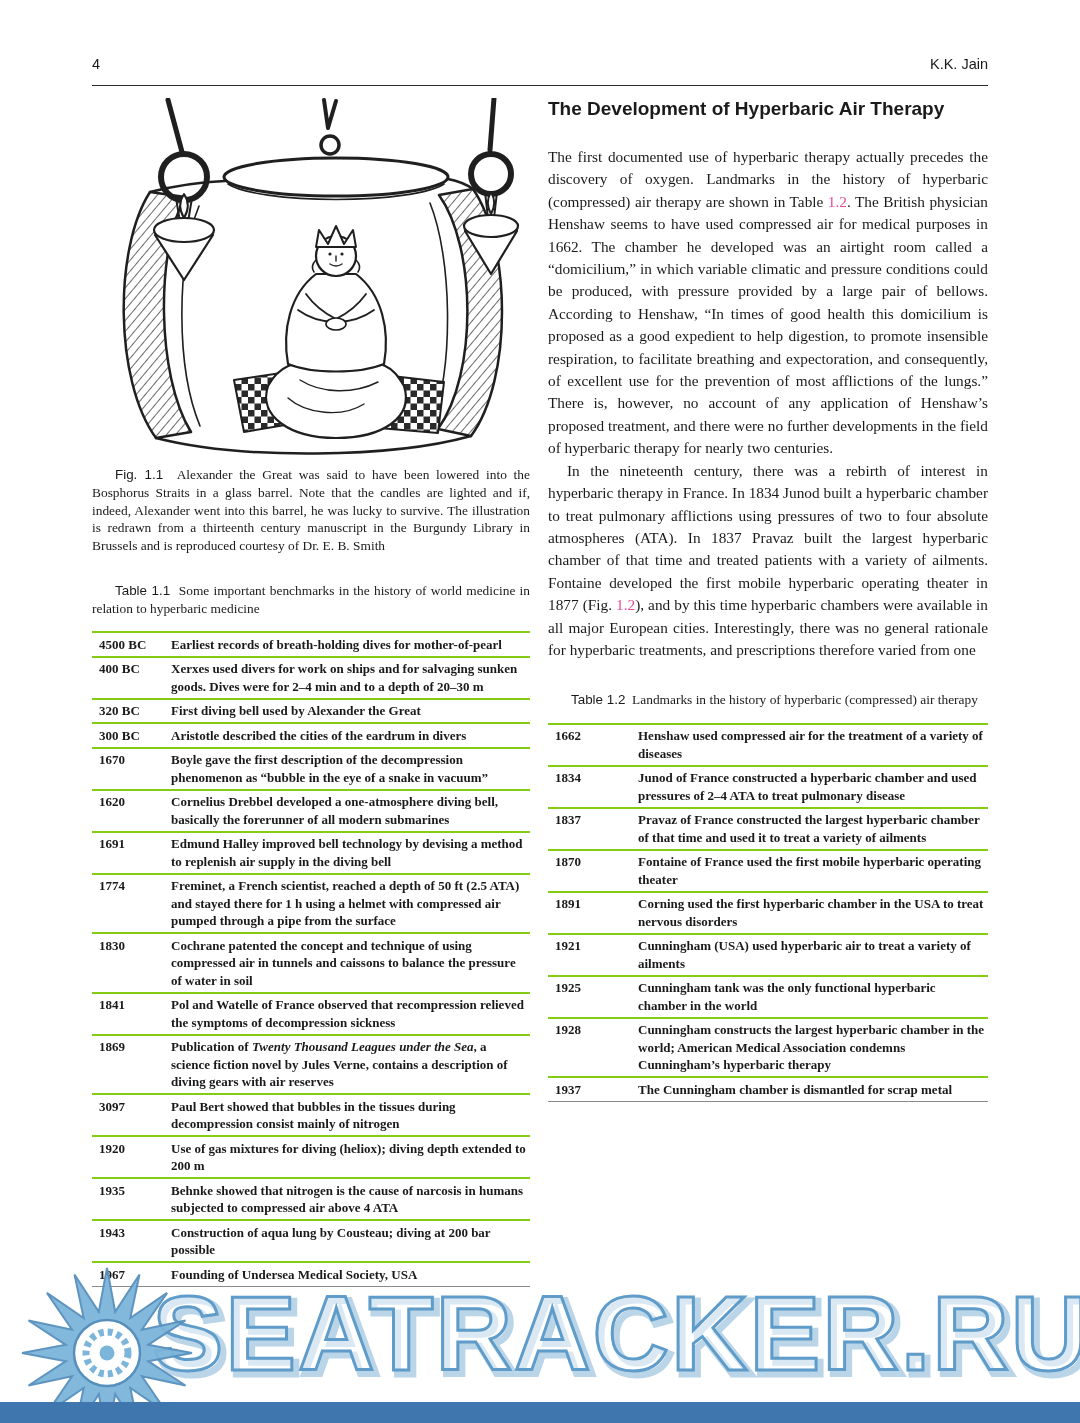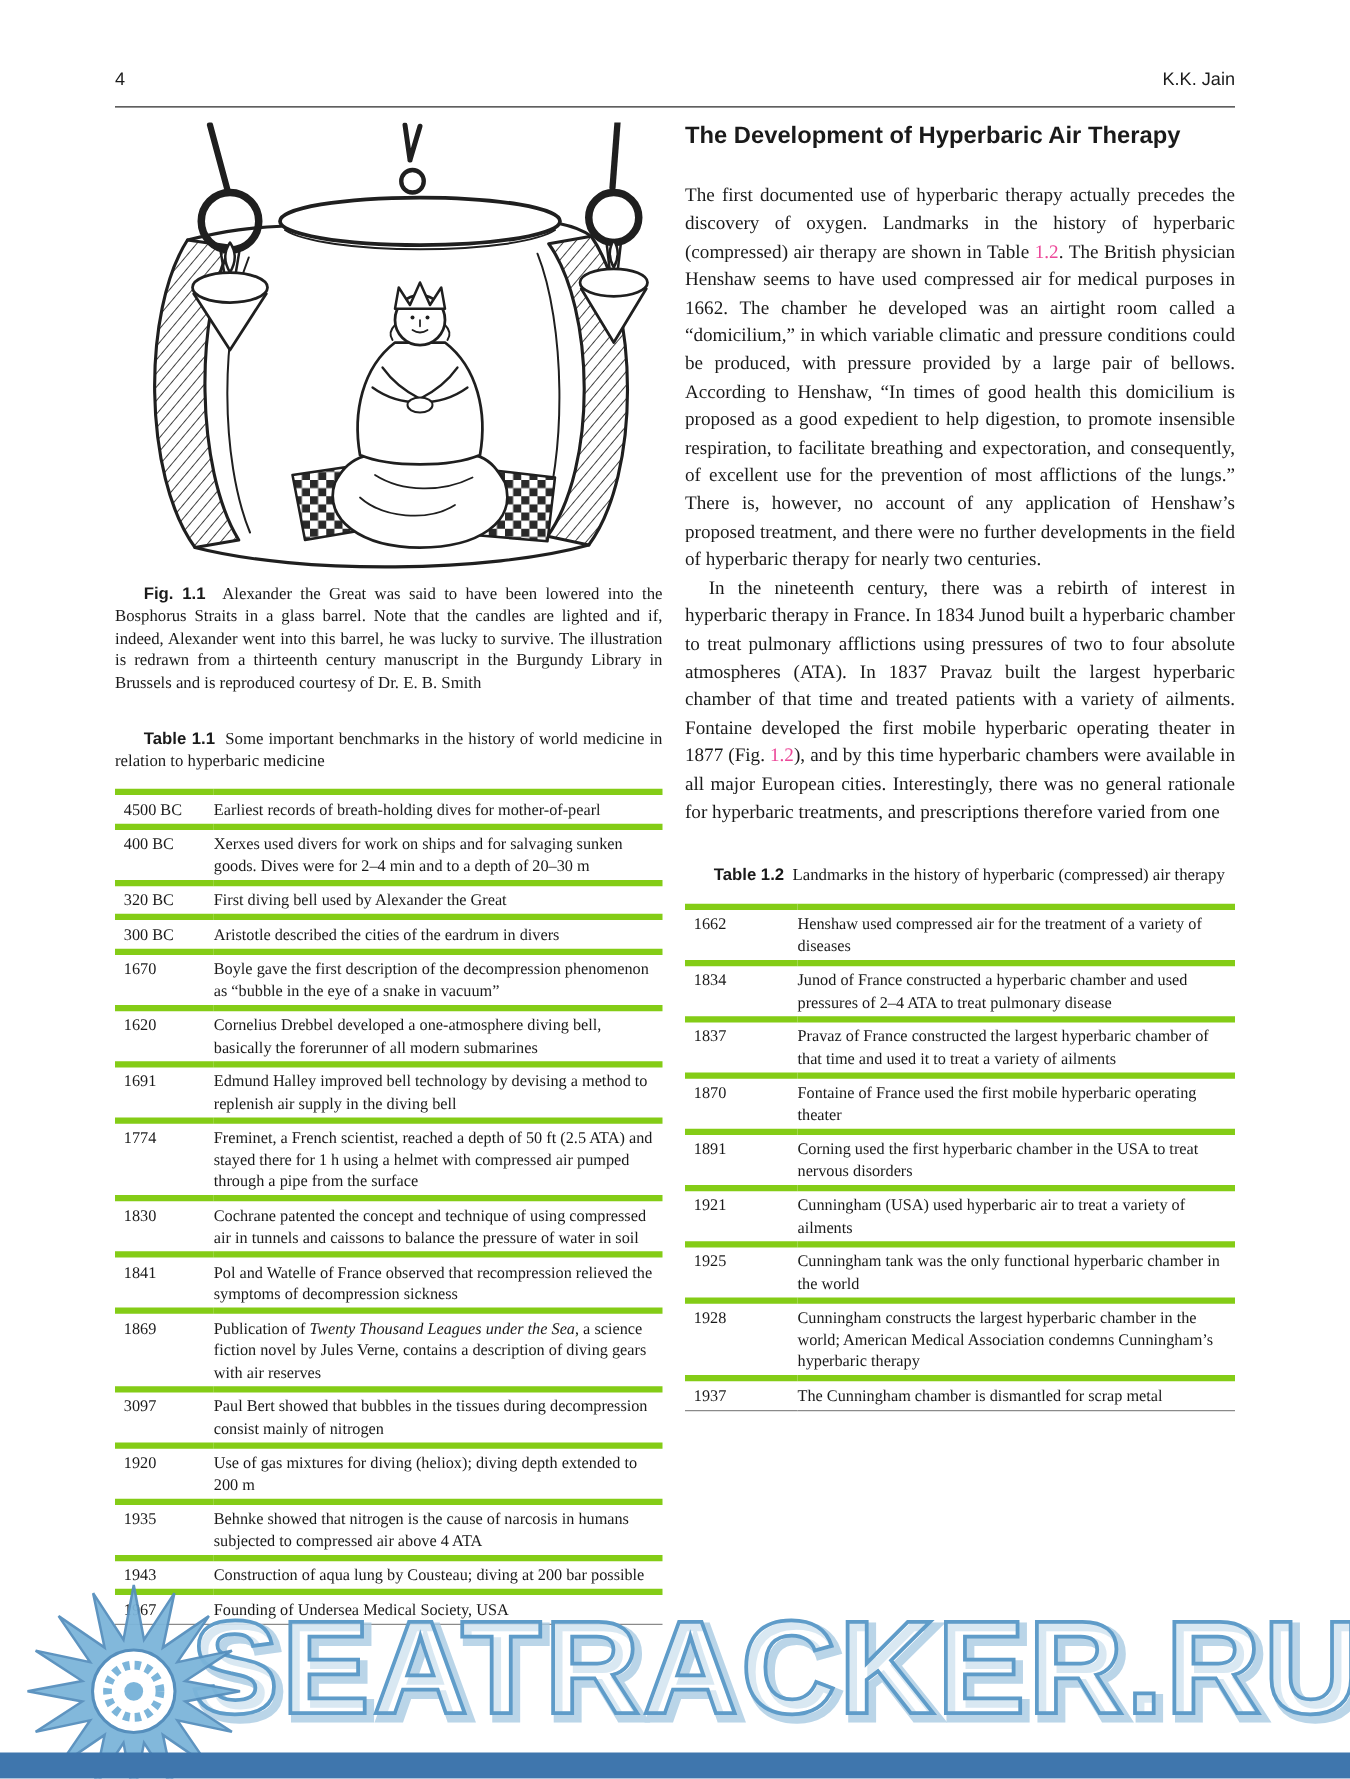--- a/index.html
+++ b/index.html
@@ -12,28 +12,28 @@
          border-bottom:1px solid #2b2b2b;
          font-family:"Liberation Sans", sans-serif; font-size:14.5px; }
 
   .col { position:absolute; top:98px; }
   .col-left  { left:92px;  width:438px; }
   .col-right { left:548px; width:440px; }
 
   .fig-svg { display:block; width:438px; height:358px; }
 
   .caption { font-size:13.4px; line-height:17.8px; text-align:justify; }
-  .cap-label { font-family:"Liberation Sans", sans-serif; font-weight:bold;padding-left:23px; }
+  .cap-label { font-family:"Liberation Sans", sans-serif; font-weight:normal;padding-left:23px; }
   .fig-caption { margin-top:10px; }
   .tbl-caption { margin-top:27px; }
   .t2-cap { margin-top:30px; }
 
   .data-table { width:100%; border-collapse:collapse; margin-top:9px;
                 font-size:13px; line-height:17.4px; border-bottom:1px solid #8a8a8a; }
-  .data-table td { border-top:5px solid #84cc16; vertical-align:top; padding:2.6px 2px 2.6px 0; }
+  .data-table td { border-top:2px solid #84cc16; vertical-align:top; padding:2.6px 2px 2.6px 0;font-weight:bold; }
   td.yr { padding-left:7px; }
   .t1 td.yr { width:79px; }
   .t2 td.yr { width:90px; }
 
   .section-title { font-family:"Liberation Sans", sans-serif; font-weight:bold;
                    font-size:19px; margin:0 0 26px 0; }
   .body-text { font-size:15.3px; line-height:22.4px; text-align:justify; margin:0; }
   .p2 { text-indent:19px; }
   .ref-link { color:#ec4899; }
 

